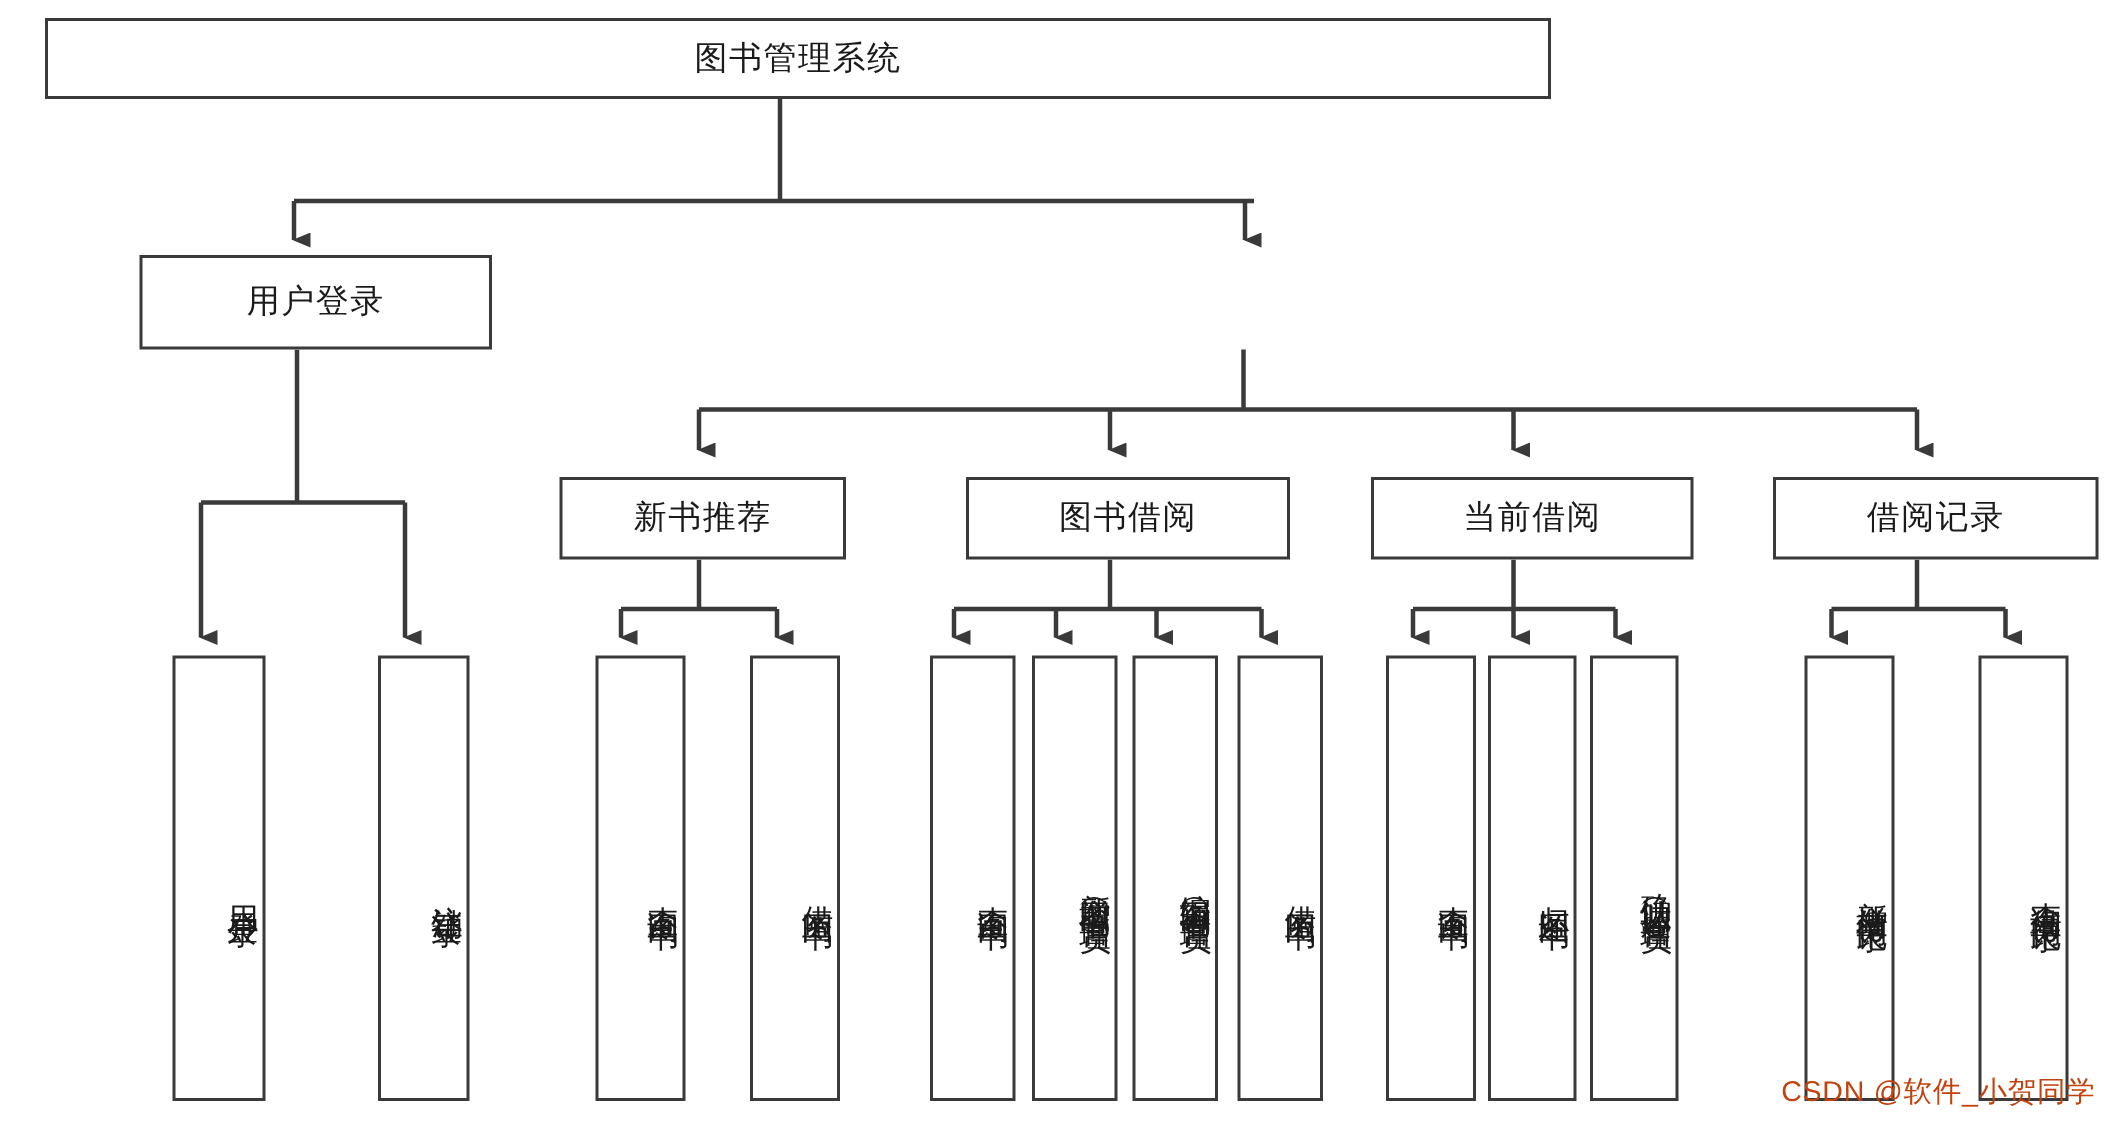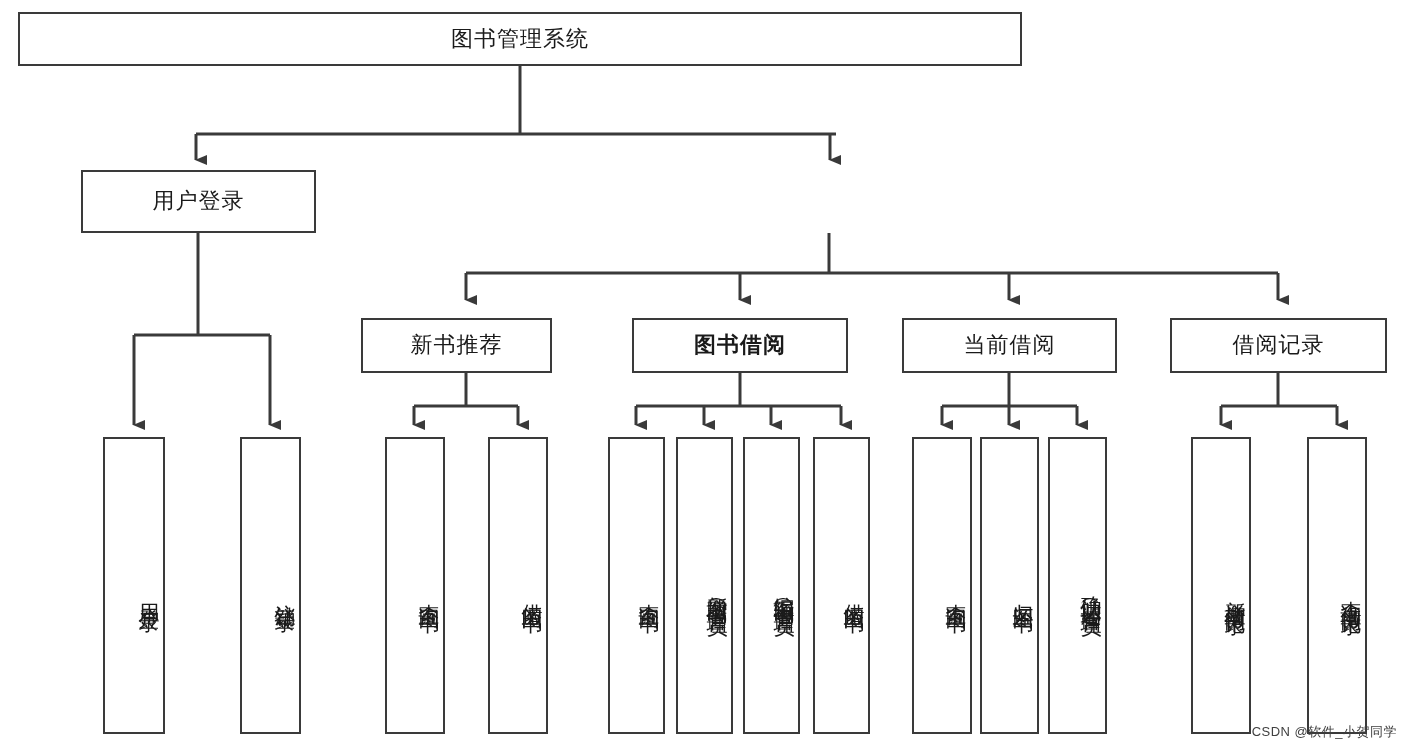--- a/index.html
+++ b/index.html
@@ -27,20 +27,21 @@
   .node {
     position: absolute;
     box-sizing: border-box;
     border: 2px solid #3a3a3a;
     background: #ffffff;
     color: #1a1a1a;
     display: flex;
     align-items: center;
     justify-content: center;
     text-align: left;
+    margin-left: 12px;
   }
   .node.h {
     font-size: 22px;
     line-height: 1.2;
     letter-spacing: 1px;
   }
   .node.v {
     writing-mode: vertical-rl;
     text-orientation: upright;
     font-size: 21px;
@@ -51,22 +52,22 @@
   }
   .node.v .vtext {
     writing-mode: vertical-rl;
     text-orientation: upright;
     white-space: nowrap;
   }
   #watermark {
     position: absolute;
     right: 8px;
     bottom: 6px;
-    font-size: 13px;
-    color: #404040;
+    font-size: 19px;
+    color: #c2410c;
     letter-spacing: 0.5px;
     white-space: nowrap;
     pointer-events: none;
   }
 </style>
 </head>
 <body>
 
 <div id="canvas">
 
@@ -124,21 +125,21 @@
     <span>图书管理系统</span>
   </div>
 
   <div class="node h" style="left:81px; top:170px; width:235px; height:63px;">
     <span>用户登录</span>
   </div>
 
   <div class="node h" style="left:361px; top:318px; width:191px; height:55px;">
     <span>新书推荐</span>
   </div>
-  <div class="node h" style="left:632px; top:318px; width:216px; height:55px;font-weight:bold;">
+  <div class="node h" style="left:632px; top:318px; width:216px; height:55px;">
     <span>图书借阅</span>
   </div>
   <div class="node h" style="left:1170px; top:318px; width:217px; height:55px;">
     <span>借阅记录</span>
   </div>
   <div class="node h" style="left:902px; top:318px; width:215px; height:55px;">
     <span>当前借阅</span>
   </div>
 
   <div class="node v" style="left:103px; top:437px; width:62px; height:297px;">

